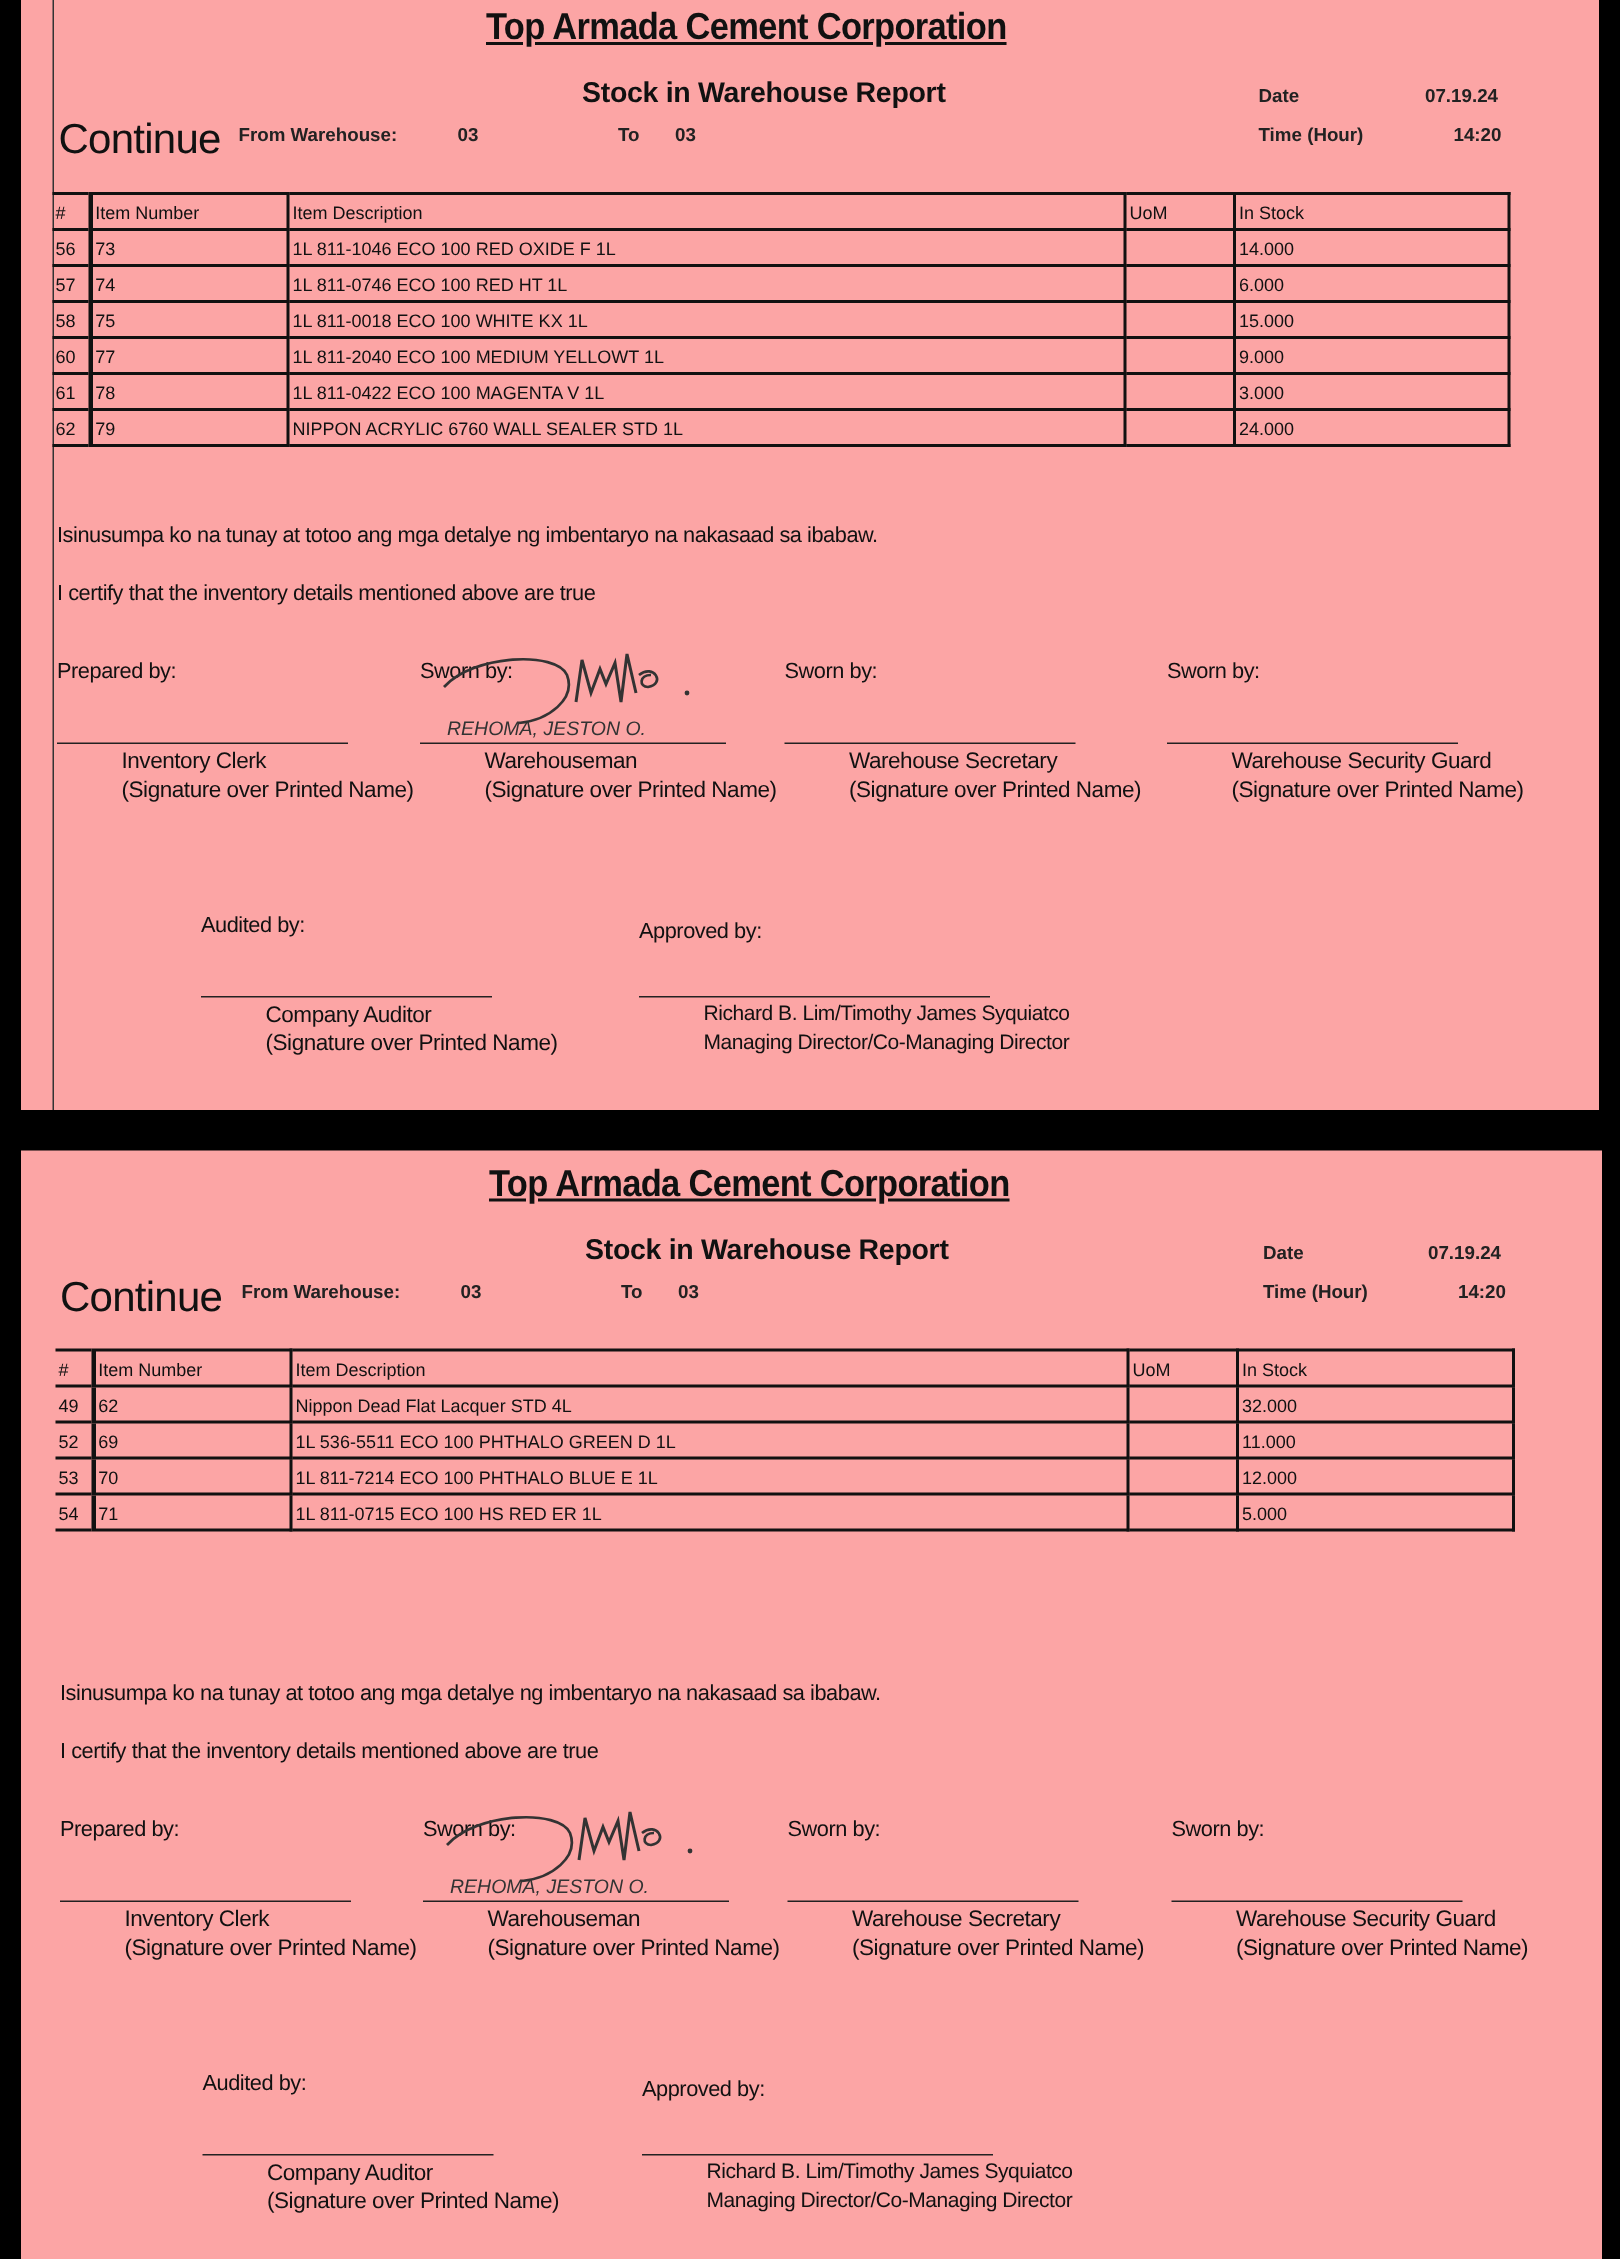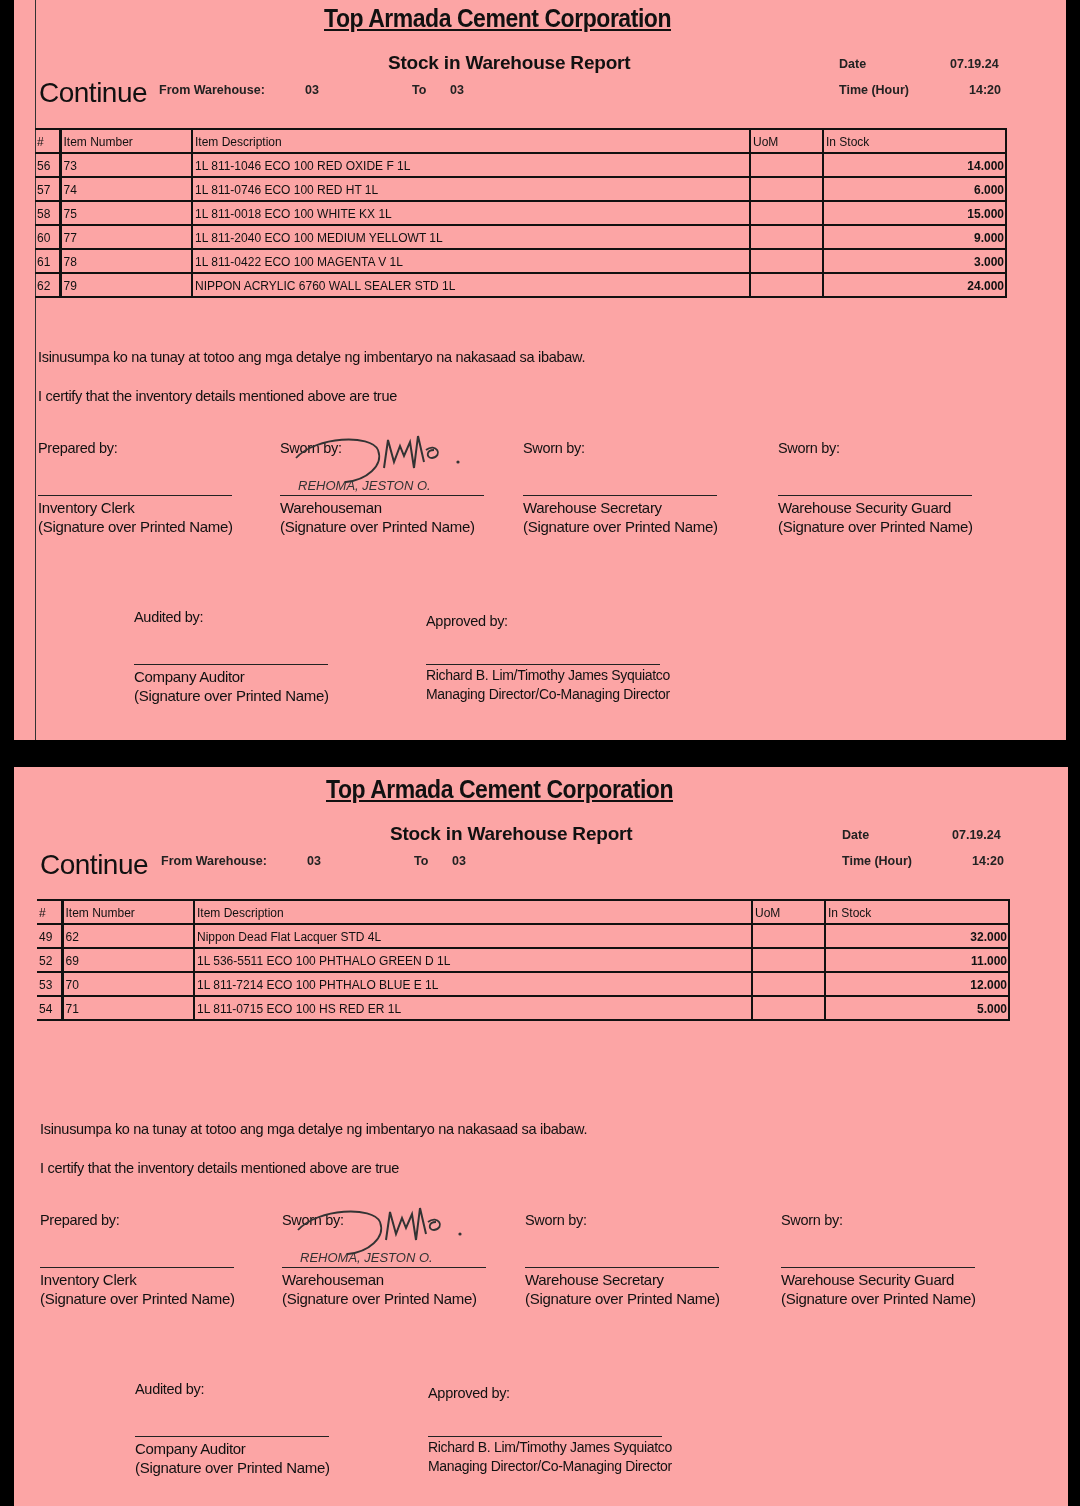--- a/index.html
+++ b/index.html
@@ -17,28 +17,28 @@
   .continue { font-size: 28px; letter-spacing: -0.5px; }
   .meta-b { font-size: 12.5px; font-weight: bold; color: #222; }
   table.stock {
     position: absolute; border-collapse: collapse; font-size: 12px; table-layout: fixed;
   }
   table.stock td, table.stock th {
     border: 2px solid #111; height: 22px; padding: 0 2px; font-weight: normal; text-align: left;
     white-space: nowrap; overflow: hidden; vertical-align: bottom; line-height: 20px;
   }
   table.stock th { font-weight: normal; }
-  table.stock td.num { text-align: right; padding-right: 1px; font-weight: bold; }
+  table.stock td.num { padding-right: 1px; }
   table.stock td.idx, table.stock th.idx { border-left: none; }
   table.stock tr td { border-left-width: 2px; }
   table.stock .col-item { border-left-width: 3px; }
   .cert { font-size: 14.5px; letter-spacing: -0.3px; }
   .sig-label { font-size: 14.5px; letter-spacing: -0.3px; }
   .sig-line { position: absolute; height: 1px; background: #222; }
-  .sig-role { font-size: 15px; letter-spacing: -0.3px; line-height: 19px; }
+  .sig-role { font-size: 15px; letter-spacing: -0.3px; line-height: 19px; margin-left: 43px; }
   .signature { position: absolute; }
 </style>
 </head>
 <body>
 
 <div class="page page-a">
   <div class="vline"></div>
 
   <div class="abs company" style="left:310px; top:4px;">Top Armada Cement Corporation</div>
   <div class="abs report-title" style="left:374px; top:52px;">Stock in Warehouse Report</div>

